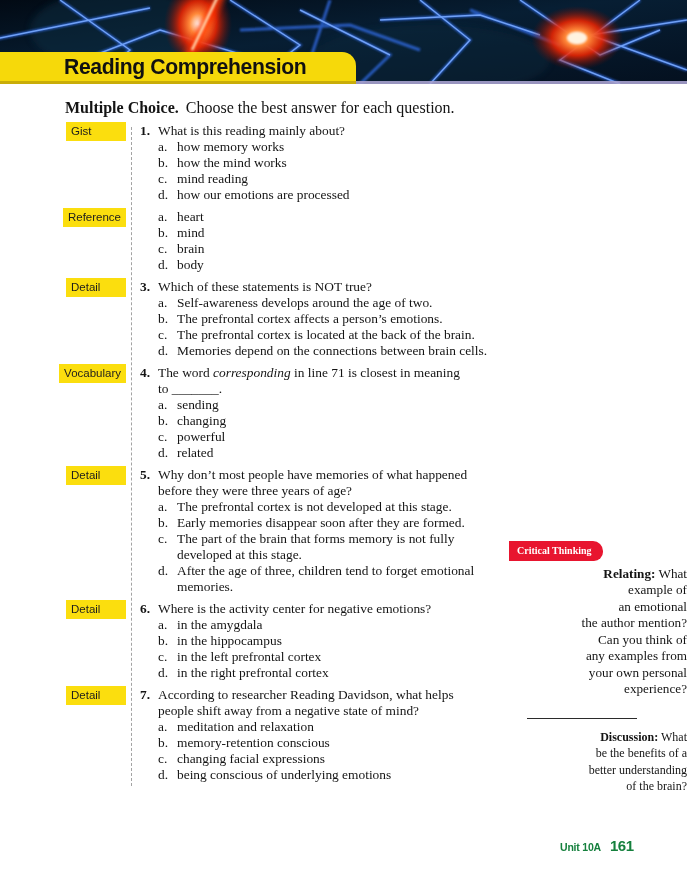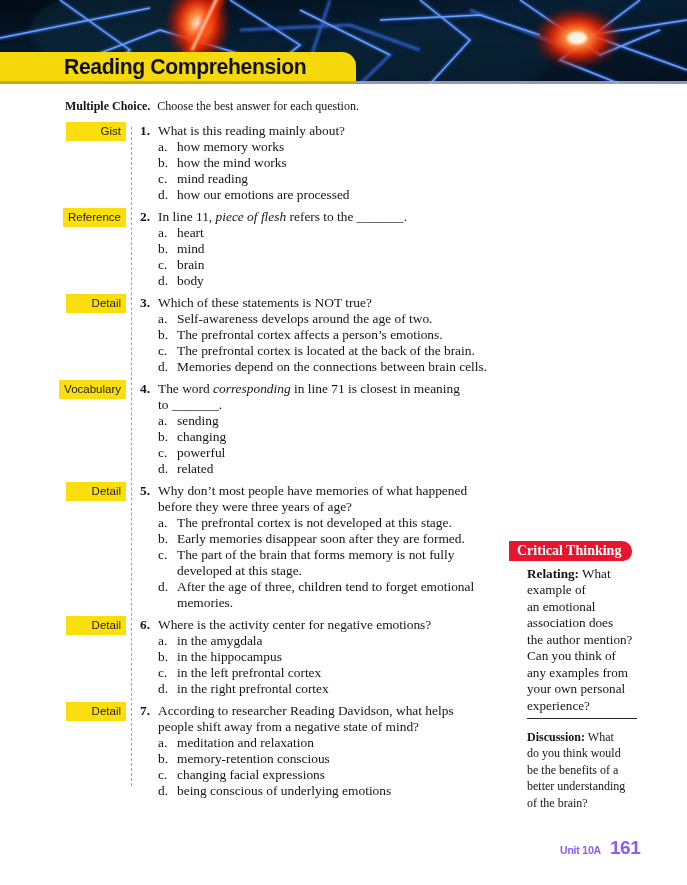--- a/index.html
+++ b/index.html
@@ -16,64 +16,64 @@
     border-bottom:3px solid #c9ad08;
     border-radius:0 14px 0 0;z-index:3;
   }
   .banner-title{
     display:inline-block;margin-left:64px;line-height:29px;
     font-family:"Liberation Sans", sans-serif;font-weight:bold;
     font-size:22.5px;letter-spacing:-0.4px;color:#111;
     transform:scaleX(.94);transform-origin:left center;white-space:nowrap;
   }
   
-  .mc-heading{position:absolute;top:99px;left:65px;font-size:12px;white-space:nowrap;}
+  .mc-heading{position:absolute;top:99px;left:65px;font-size:16px;white-space:nowrap;}
   .mc-heading .bold{font-weight:bold;}
   .mc-heading .rest{margin-left:7px;}
   
   .dash-rule{position:absolute;left:131px;top:127px;height:659px;width:0;
     border-left:1px dashed #a3a3a3;}
   
   .questions{position:absolute;top:123px;left:140px;width:380px;
     font-size:13.4px;line-height:16px;}
   .question{position:relative;margin-bottom:6px;}
   .q-label{
     position:absolute;right:calc(100% + 14px);top:-1px;
     background:var(--label-yellow,#fbde0e);
     font-family:"Liberation Sans", sans-serif;font-size:11.5px;
-    color:#1d1d1d;min-width:50px;text-align:right;
+    color:#1d1d1d;min-width:50px;text-align:left;
     padding:1px 5px 2px 5px;white-space:nowrap;
   }
   .qnum{display:inline-block;width:18px;font-weight:bold;}
   .q-line{white-space:nowrap;}
   .stem-cont{margin-left:18px;}
   .option{margin-left:18px;white-space:nowrap;}
   .opt-letter{display:inline-block;width:19px;}
   .opt-cont{margin-left:37px;white-space:nowrap;}
   .i{font-style:italic;}
   .b{font-weight:bold;}
   
   .ct-badge{
     position:absolute;left:509px;top:541px;z-index:2;
     background:var(--badge-red,#e8152f);color:#ffffff;
-    font-weight:bold;font-size:14px;line-height:15px;
+    font-weight:bold;font-size:10px;line-height:15px;
     padding:2px 11px 3px 8px;border-radius:0 10px 9px 0;white-space:nowrap;
   }
   .ct-relating{position:absolute;left:527px;top:566px;width:160px;
     font-size:13.2px;line-height:16.45px;}
   .ct-divider{position:absolute;left:527px;top:718px;width:110px;height:0;
     border-top:1.5px solid #2b2b2b;}
   .ct-discussion{position:absolute;left:527px;top:729px;width:160px;
     font-size:12px;line-height:16.45px;}
-  .ct-line{white-space:nowrap;}
+  .ct-line{white-space:nowrap;text-align:right;}
   
   .footer{position:absolute;top:837px;left:560px;display:flex;align-items:baseline;
-    font-family:"Liberation Sans", sans-serif;font-weight:bold;color:#8b5cf6;justify-content:space-between;}
+    font-family:"Liberation Sans", sans-serif;font-weight:bold;color:#15803d;justify-content:space-between;}
   .footer .unit{font-size:10.5px;letter-spacing:-0.2px;}
-  .footer .pagenum{font-size:19px;margin-left:9px;letter-spacing:-0.5px;}
+  .footer .pagenum{font-size:15px;margin-left:9px;letter-spacing:-0.5px;}
 </style>
 </head>
 <body style="--banner-yellow: #f6d90a; --label-yellow: #fbde0e; --badge-red: #e8152f;">
 
 <svg class="photo" viewBox="0 0 687 84" preserveAspectRatio="none">
   <defs>
     <linearGradient id="bg" x1="0" y1="0" x2="1" y2="1">
       <stop offset="0" stop-color="#020a14"></stop>
       <stop offset="0.45" stop-color="#071e33"></stop>
       <stop offset="1" stop-color="#04101f"></stop>
@@ -147,21 +147,20 @@
     <div class="question">
       <span class="q-label">Gist</span>
       <div class="q-line"><span class="qnum">1.</span><span>What is this reading mainly about?</span></div>
       <div class="option"><span class="opt-letter">a.</span><span>how memory works</span></div>
       <div class="option"><span class="opt-letter">b.</span><span>how the mind works</span></div>
       <div class="option"><span class="opt-letter">c.</span><span>mind reading</span></div>
       <div class="option"><span class="opt-letter">d.</span><span>how our emotions are processed</span></div>
     </div>
     <div class="question">
       <span class="q-label">Reference</span>
-      <div class="q-line"><span class="qnum">2.</span><span>In line 11, </span><span class="i ">piece of flesh</span><span> refers to the _______.</span></div>
       <div class="option"><span class="opt-letter">a.</span><span>heart</span></div>
       <div class="option"><span class="opt-letter">b.</span><span>mind</span></div>
       <div class="option"><span class="opt-letter">c.</span><span>brain</span></div>
       <div class="option"><span class="opt-letter">d.</span><span>body</span></div>
     </div>
     <div class="question">
       <span class="q-label">Detail</span>
       <div class="q-line"><span class="qnum">3.</span><span>Which of these statements is NOT true?</span></div>
       <div class="option"><span class="opt-letter">a.</span><span>Self-awareness develops around the age of two.</span></div>
       <div class="option"><span class="opt-letter">b.</span><span>The prefrontal cortex affects a person’s emotions.</span></div>
@@ -205,31 +204,29 @@
       <div class="option"><span class="opt-letter">c.</span><span>changing facial expressions</span></div>
       <div class="option"><span class="opt-letter">d.</span><span>being conscious of underlying emotions</span></div>
     </div>
   </div>
 
 <div class="ct-badge">Critical Thinking</div>
 <div class="ct-relating" id="relating">
     <div class="ct-line"><span class="b">Relating:</span><span> What</span></div>
     <div class="ct-line"><span>example of</span></div>
     <div class="ct-line"><span>an emotional</span></div>
-    <div class="ct-line"><span>association does</span></div>
     <div class="ct-line"><span>the author mention?</span></div>
     <div class="ct-line"><span>Can you think of</span></div>
     <div class="ct-line"><span>any examples from</span></div>
     <div class="ct-line"><span>your own personal</span></div>
     <div class="ct-line"><span>experience?</span></div>
   </div>
 <div class="ct-divider"></div>
 <div class="ct-discussion" id="discussion">
     <div class="ct-line"><span class="b">Discussion:</span><span> What</span></div>
-    <div class="ct-line"><span>do you think would</span></div>
     <div class="ct-line"><span>be the benefits of a</span></div>
     <div class="ct-line"><span>better understanding</span></div>
     <div class="ct-line"><span>of the brain?</span></div>
   </div>
 
 <div class="footer">
   <span class="unit">Unit 10A</span>
   <span class="pagenum">161</span>
 </div>
 

